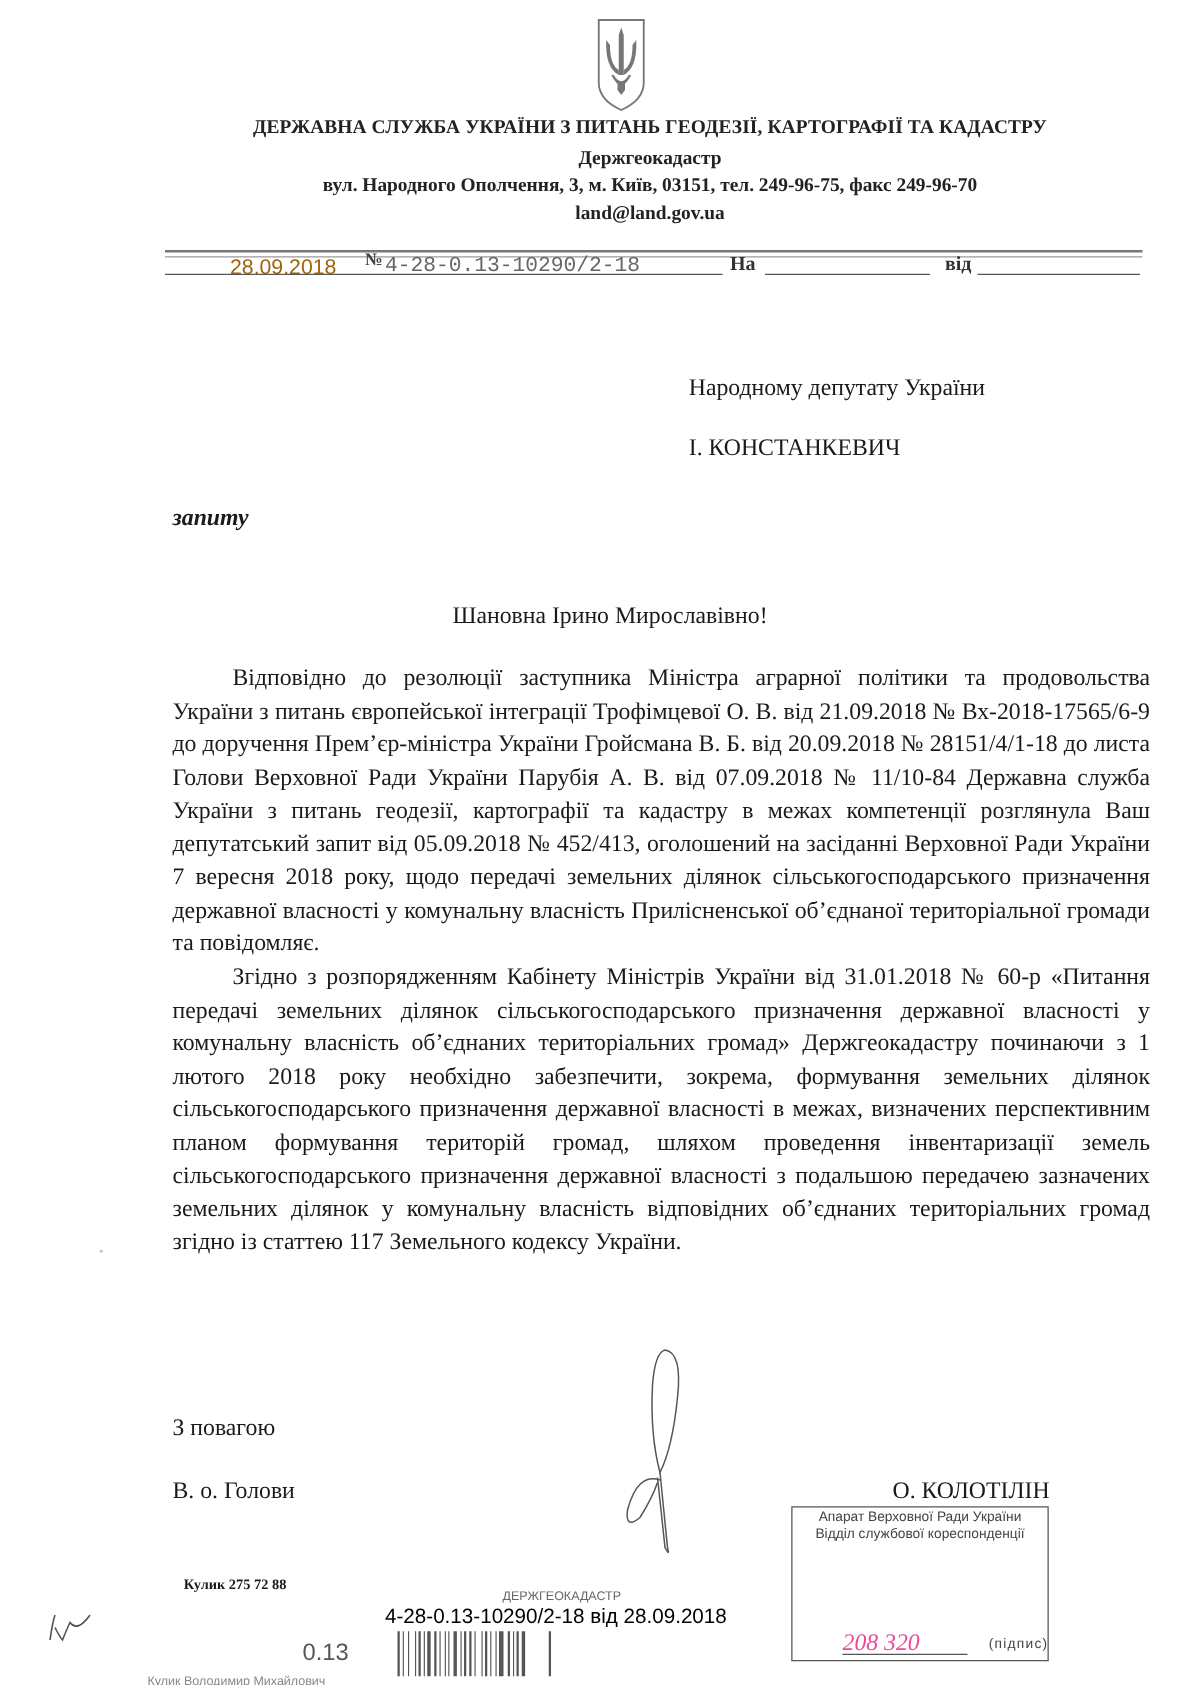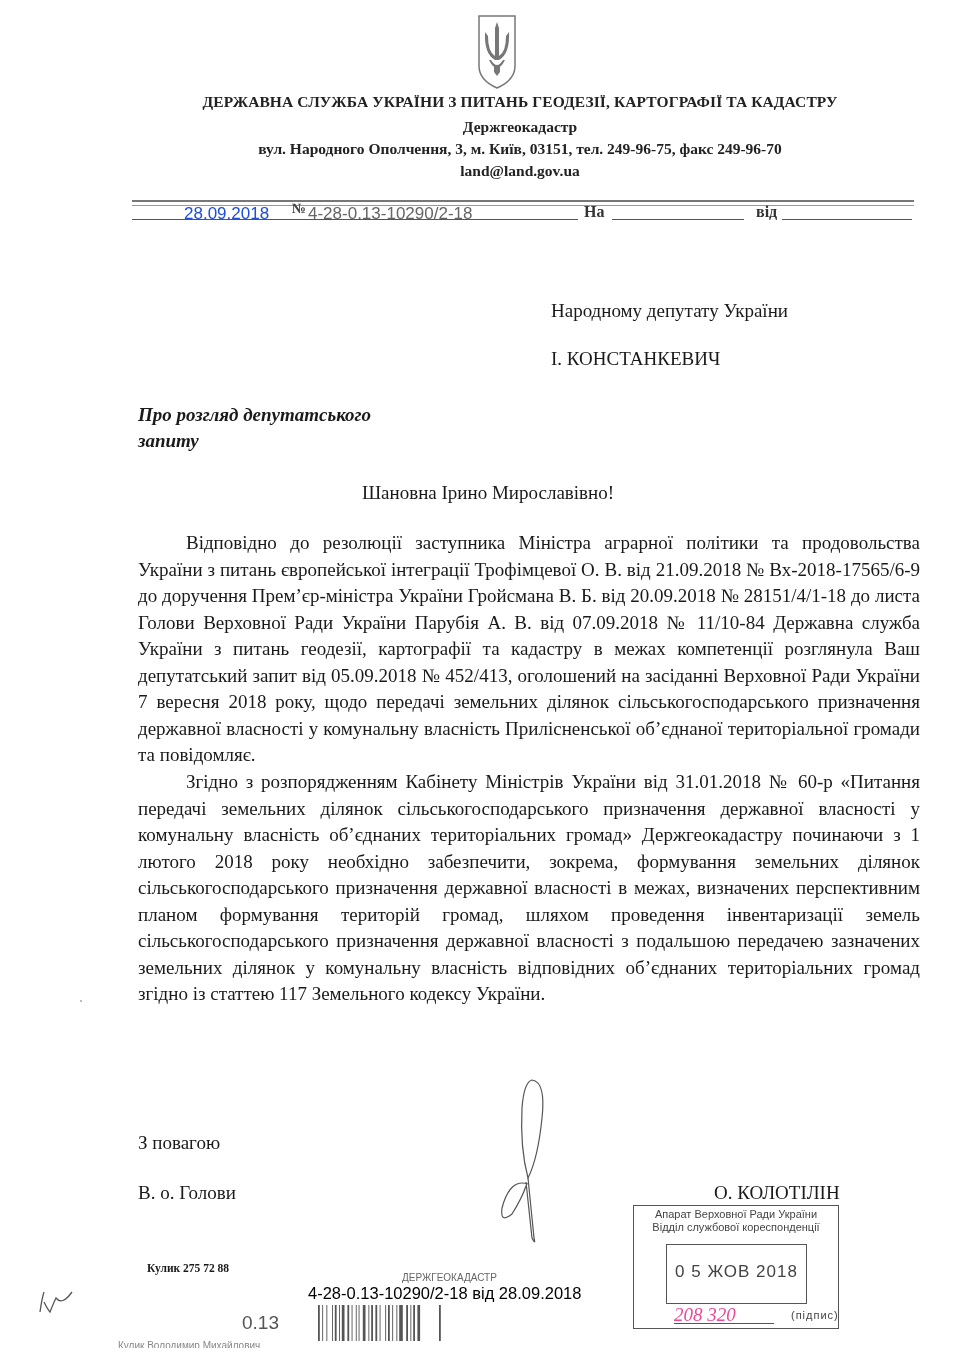--- a/index.html
+++ b/index.html
@@ -10,23 +10,23 @@
     .abs { position: absolute; }
     .emblem { left: 477px; top: 14px; width: 40px; height: 76px; }
     .hdr { left: 0; width: 960px; text-align: center; font-family: "Liberation Serif", serif; font-weight: bold; color: #222; }
     .hdr1 { top: 93px; font-size: 15.5px; letter-spacing: 0.1px; left: 40px; }
     .hdr2 { top: 118px; font-size: 15.5px; left: 40px; }
     .hdr3 { top: 140px; font-size: 15.5px; left: 40px; }
     .hdr4 { top: 162px; font-size: 15.5px; left: 40px; }
     .rule1 { left: 132px; top: 200px; width: 782px; height: 2px; background: #777; }
     .rule2 { left: 132px; top: 205px; width: 782px; height: 1px; background: #999; }
     .refline { top: 204px; left: 132px; width: 782px; height: 24px; font-size: 16px; }
-    .ref-date { left: 52px; top: 0; font-family: "Liberation Sans", sans-serif; font-size: 17px; color: #1d4ed8; }
+    .ref-date { left: 52px; top: 0; font-family: "Liberation Sans", sans-serif; font-size: 17px; color: #a16207; }
     .ref-no-sign { left: 160px; top: -3px; font-family: "Liberation Serif", serif; font-weight: bold; font-size: 14px; color: #444; }
-    .ref-no { left: 176px; top: 0; font-family: Liberation Sans, sans-serif; font-size: 17px; color: #666; }
+    .ref-no { left: 176px; top: 0; font-family: Liberation Mono, monospace; font-size: 17px; color: #666; }
     .ref-strike { left: 0; top: 15px; width: 446px; height: 1px; background: #555; }
     .ref-na { left: 452px; top: -1px; font-weight: bold; font-size: 16px; color: #333; }
     .ref-na-line { left: 480px; top: 15px; width: 132px; height: 1px; background: #555; }
     .ref-vid { left: 624px; top: -1px; font-weight: bold; font-size: 16px; color: #333; }
     .ref-vid-line { left: 650px; top: 15px; width: 130px; height: 1px; background: #555; }
     .addressee { left: 551px; font-size: 19px; }
     .addr1 { top: 300px; }
     .addr2 { top: 348px; }
     .subject { left: 138px; font-size: 19px; font-weight: bold; font-style: italic; line-height: 26px; top: 402px; width: 300px; }
     .salutation { left: 0; width: 960px; text-align: center; top: 482px; font-size: 19px; padding-left: 16px; box-sizing: border-box; }
@@ -83,21 +83,20 @@
   <span class="abs ref-na">На</span>
   <div class="abs ref-na-line"></div>
   <span class="abs ref-vid">від</span>
   <div class="abs ref-vid-line"></div>
 </div>
 
 <div class="abs addressee addr1">Народному депутату України</div>
 <div class="abs addressee addr2">І. КОНСТАНКЕВИЧ</div>
 
 <div class="abs subject">
-  <div>Про розгляд депутатського</div>
   <div>запиту</div>
 </div>
 
 <div class="abs salutation">Шановна Ірино Мирославівно!</div>
 
 <div class="abs body-text para1">
   <p>Відповідно до резолюції заступника Міністра аграрної політики та продовольства України з питань європейської інтеграції Трофімцевої О. В. від 21.09.2018 № Вх-2018-17565/6-9 до доручення Прем’єр-міністра України Гройсмана В. Б. від 20.09.2018 № 28151/4/1-18 до листа Голови Верховної Ради України Парубія А. В. від 07.09.2018 № 11/10-84 Державна служба України з питань геодезії, картографії та кадастру в межах компетенції розглянула Ваш депутатський запит від 05.09.2018 № 452/413, оголошений на засіданні Верховної Ради України 7 вересня 2018 року, щодо передачі земельних ділянок сільськогосподарського призначення державної власності у комунальну власність Прилісненської об’єднаної територіальної громади та повідомляє.</p>
 </div>
 <div class="abs body-text para2">
   <p>Згідно з розпорядженням Кабінету Міністрів України від 31.01.2018 № 60-р «Питання передачі земельних ділянок сільськогосподарського призначення державної власності у комунальну власність об’єднаних територіальних громад» Держгеокадастру починаючи з 1 лютого 2018 року необхідно забезпечити, зокрема, формування земельних ділянок сільськогосподарського призначення державної власності в межах, визначених перспективним планом формування територій громад, шляхом проведення інвентаризації земель сільськогосподарського призначення державної власності з подальшою передачею зазначених земельних ділянок у комунальну власність відповідних об’єднаних територіальних громад згідно із статтею 117 Земельного кодексу України.</p>
@@ -111,23 +110,20 @@
 
 <svg class="abs signature" viewBox="0 0 80 170">
   <path d="M44 2 Q58 4 54 40 Q50 80 40 100 Q32 70 34 30 Q36 4 44 2 Z" fill="none" stroke="#555" stroke-width="1.2"></path>
   <path d="M40 100 L46 160 Q48 168 44 160 L38 104" fill="none" stroke="#555" stroke-width="1.2"></path>
   <path d="M40 106 Q22 100 14 130 Q12 146 24 136 Q34 120 38 108" fill="none" stroke="#555" stroke-width="1.2"></path>
 </svg>
 
 <div class="abs stamp">
   <div class="abs stamp-line1">Апарат Верховної Ради України</div>
   <div class="abs stamp-line2">Відділ службової кореспонденції</div>
-  <div class="abs stamp-inner">
-    <div class="abs stamp-date">0 5 ЖОВ 2018</div>
-  </div>
   <div class="abs stamp-num">208 320</div>
   <div class="abs stamp-num-line"></div>
   <div class="abs stamp-sign">(підпис)</div>
 </div>
 
 <div class="abs kulyk">Кулик 275 72 88</div>
 
 <svg class="abs initials" viewBox="0 0 40 26">
   <path d="M4 24 Q6 10 8 4 M8 14 Q12 22 14 24 Q18 14 20 10 Q26 18 36 4" fill="none" stroke="#555" stroke-width="1.3"></path>
 </svg>

